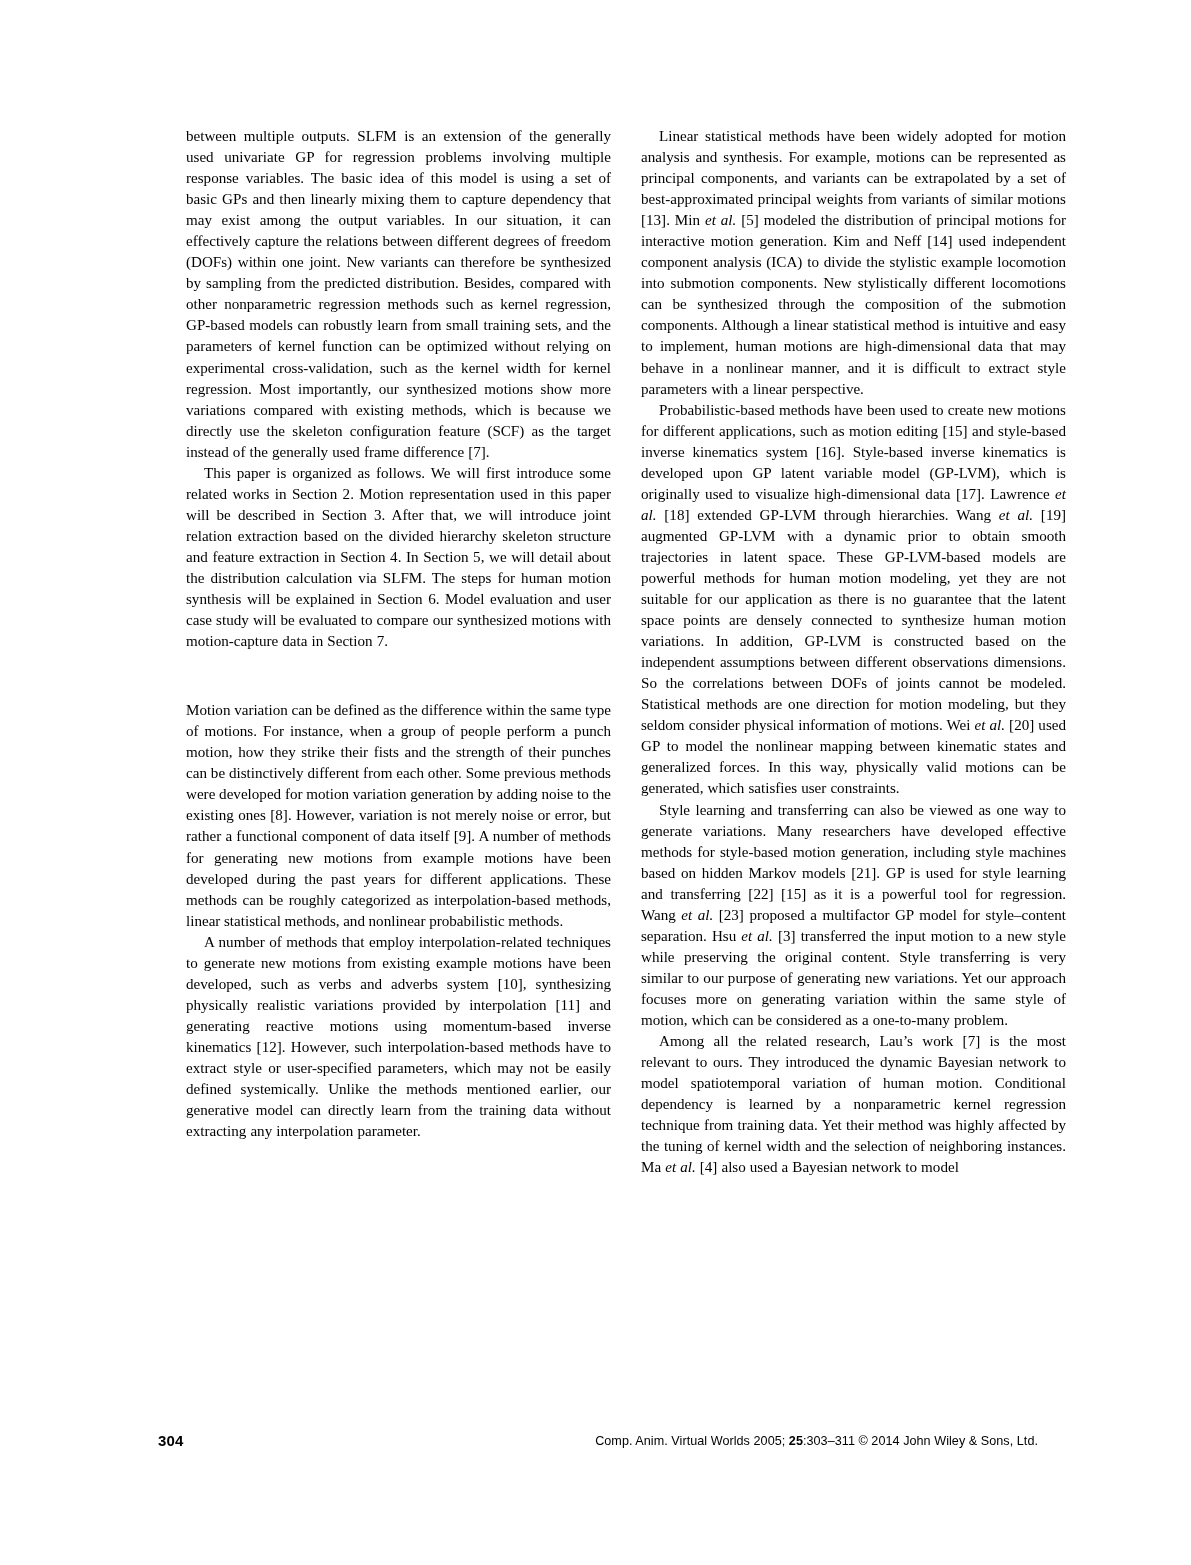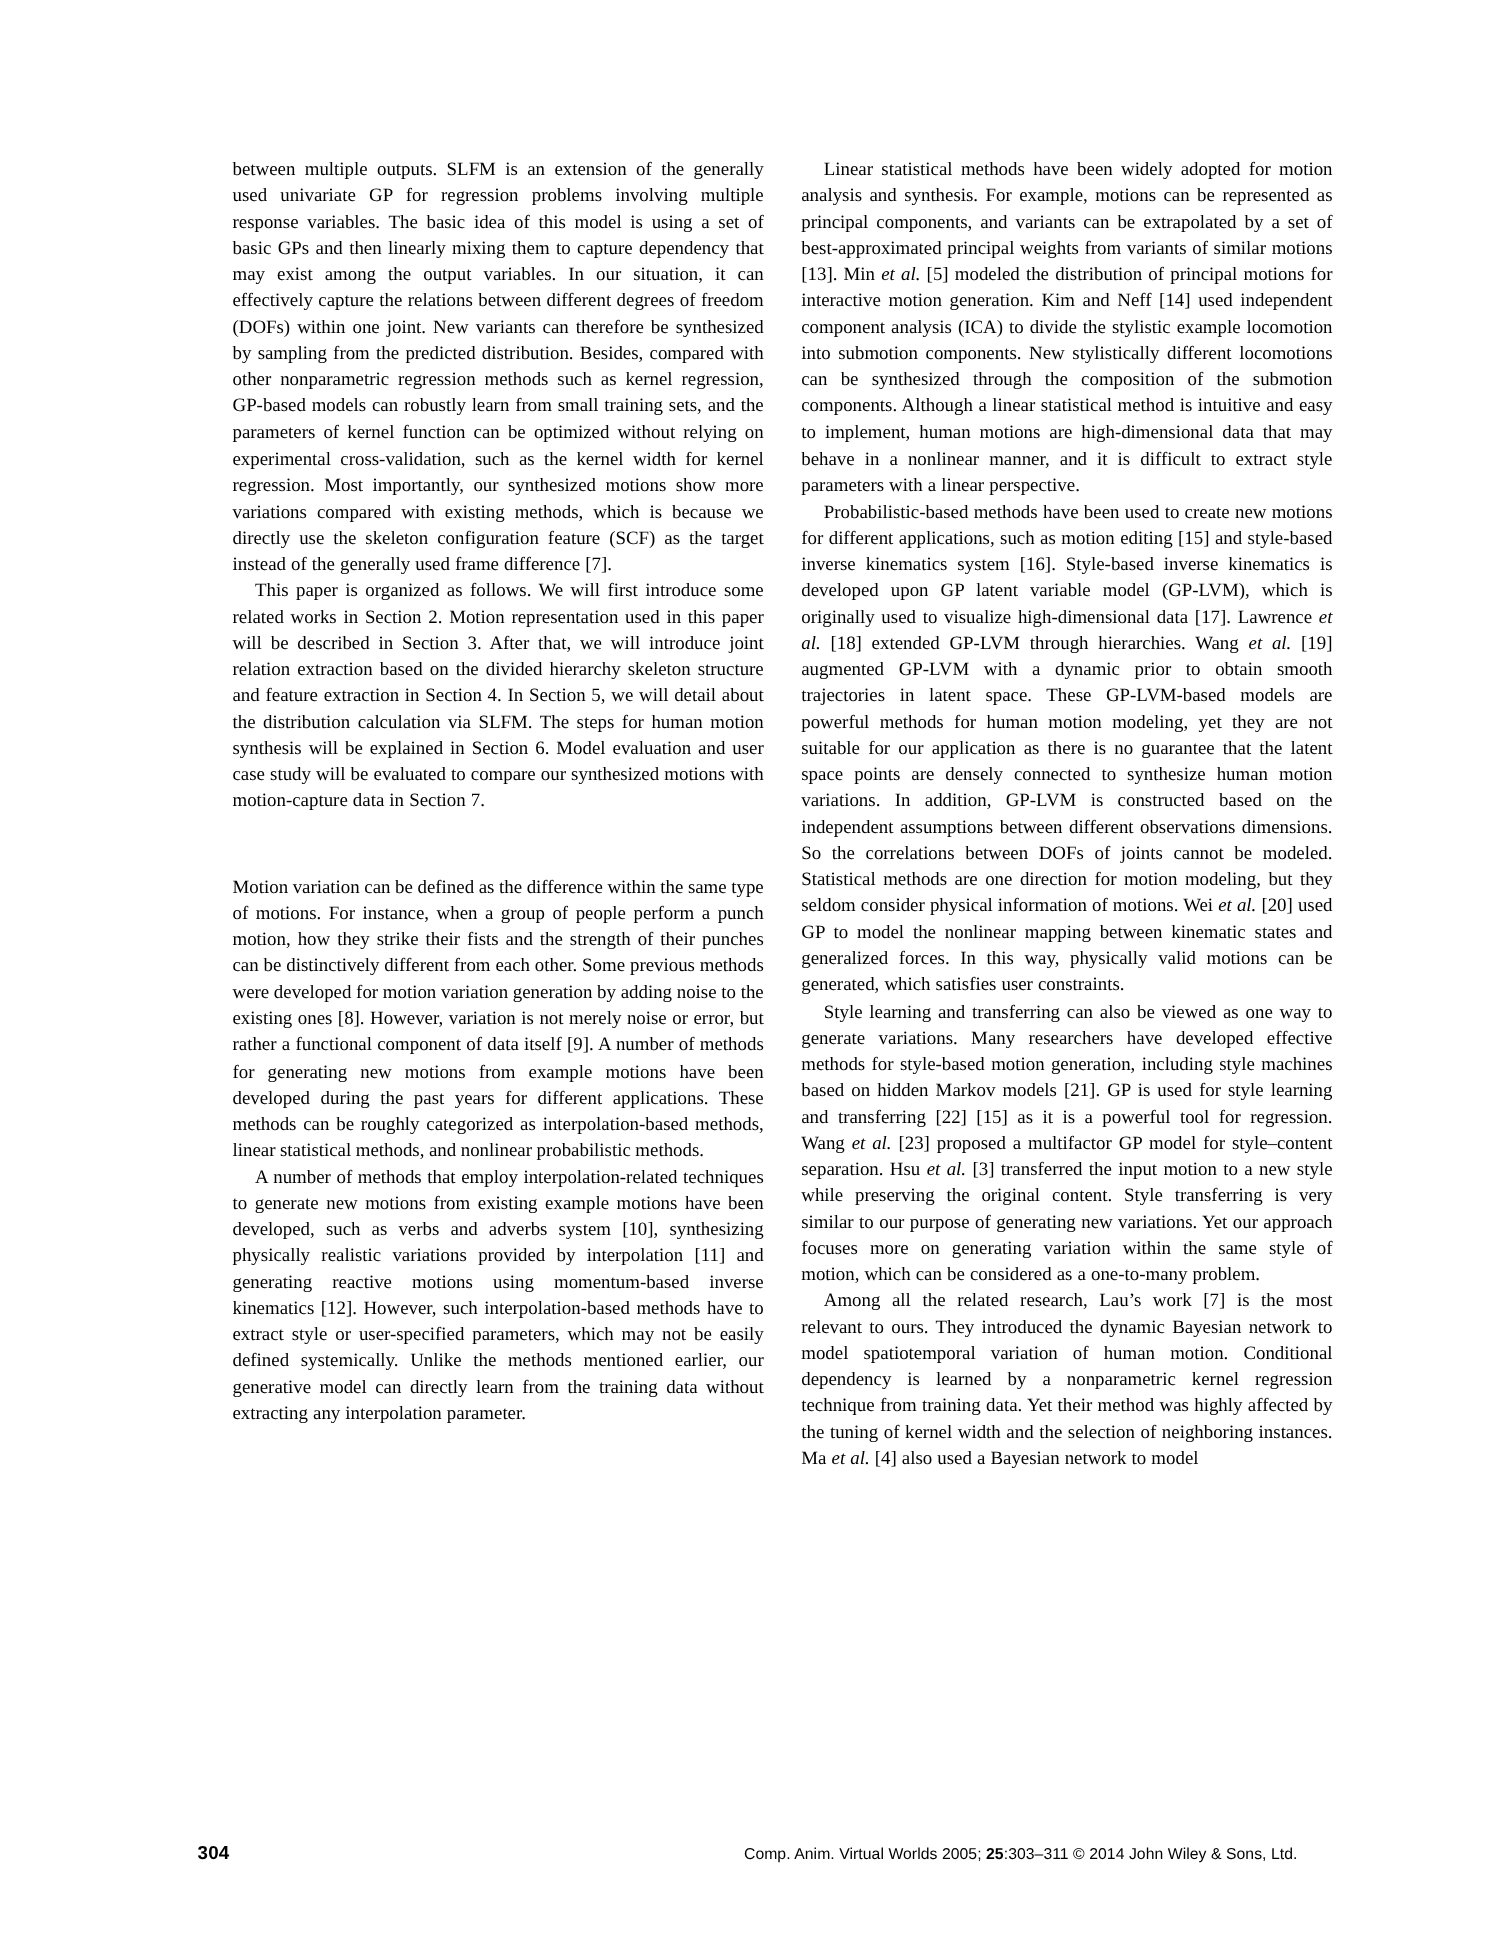--- a/index.html
+++ b/index.html
@@ -80,21 +80,20 @@
 
   
   .footer {
     position: absolute;
     left: 158px;
     top: 1432px;
     width: 880px;
     display: flex;
     justify-content: space-between;
     align-items: flex-start;
-    margin-top: 42px;
   }
   .folio {
     font-family: "Liberation Sans", "DejaVu Sans", sans-serif;
     font-size: 15px;
     font-weight: bold;
     letter-spacing: 0.2px;
   }
   .imprint {
     text-align: right;
     font-family: "Liberation Sans", "DejaVu Sans", sans-serif;

